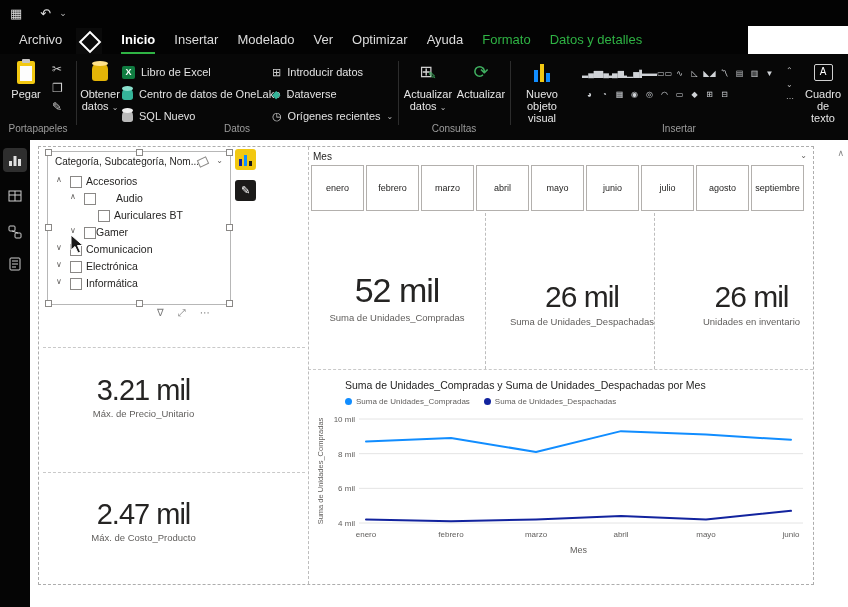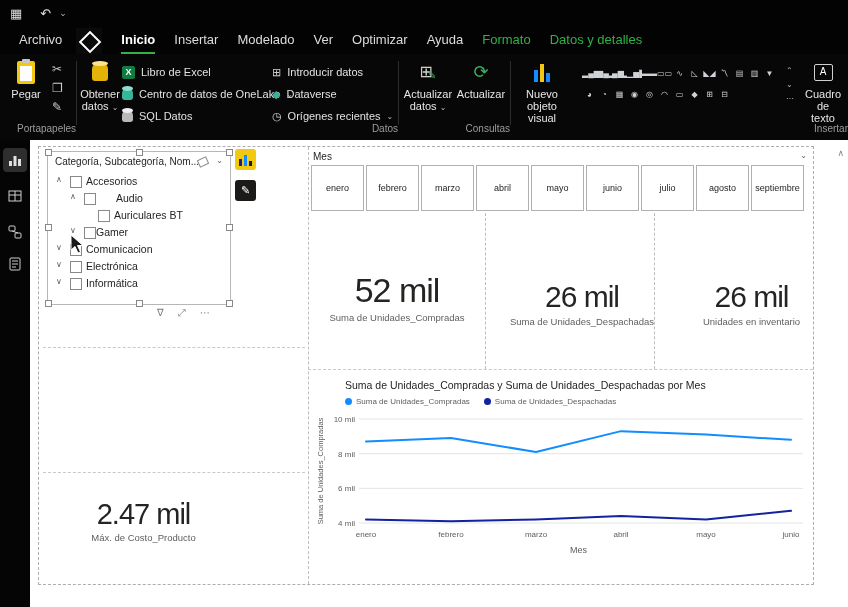--- a/index.html
+++ b/index.html
@@ -7,33 +7,33 @@
        font-family:"Liberation Sans",sans-serif;-webkit-font-smoothing:antialiased}
 
   
   .titlebar{position:absolute;left:0;top:0;width:848px;height:26px;background:#030303;color:#e8e8e8;
             display:flex;align-items:center;font-size:11.5px}
   .tb-icon{margin-left:10px;font-size:13px;color:#ddd}
   .tb-undo{margin-left:18px;font-size:13px;color:#ddd}
   .tb-title{margin-left:26px;color:#dcdcdc}
   .tb-chev{margin-left:8px;font-size:9px;color:#bbb}
 
-  .menubar{position:absolute;left:0;top:26px;width:848px;height:28px;background:#030303;
+  .menubar{position:absolute;left:0;top:26px;width:748px;height:28px;background:#030303;
            display:flex;align-items:flex-end;color:#dcdcdc}
   .mitem{font-size:13px;padding:0 0 7px 0;margin-left:19px;white-space:nowrap;cursor:default}
   .mitem.sel{color:#fff;font-weight:bold;border-bottom:2px solid #2fb344;padding-bottom:5px}
   .mitem.accent-text{color:#2fb344}
   .pbi-logo{width:26px;height:26px;background:#0a0a0a;margin-left:14px;position:relative;flex:0 0 auto}
   .pbi-logo .dmd{position:absolute;left:6px;top:6px;width:12px;height:12px;border:2.5px solid #fff;transform:rotate(45deg)}
 
   
   .ribbon{position:absolute;left:0;top:54px;width:848px;height:86px;background:#070707;border-bottom:1px solid #2a2a2a;color:#e6e6e6}
   .rgroup{position:absolute;top:0;height:86px}
   .rsep{position:absolute;top:7px;height:64px;width:1px;background:#2c2c2c}
-  .glabel{position:absolute;left:0;right:0;top:69px;text-align:right;font-size:10px;color:#9d9d9d}
+  .glabel{position:absolute;left:0;right:0;top:69px;text-align:center;font-size:10px;color:#9d9d9d}
   .rbig{position:absolute;top:5px;text-align:center;font-size:11px;line-height:12px;color:#e6e6e6;cursor:default}
   .ricon{height:26px;display:flex;align-items:center;justify-content:center;margin-bottom:3px}
   .chev{font-size:8px;color:#bdbdbd}
   .rrow{position:absolute;display:flex;align-items:center;gap:6px;height:16px;font-size:11px;white-space:nowrap;color:#e2e2e2}
   .minicol{position:absolute;display:flex;flex-direction:column;gap:5px;font-size:12px;color:#d0d0d0}
 
   .clip{width:18px;height:23px;background:#f2c811;border-radius:2px;position:relative}
   .clip i{position:absolute;left:3px;top:5px;width:12px;height:15px;background:#fdfdfd;display:block}
   .clip b{position:absolute;left:5px;top:-2px;width:8px;height:4px;background:#c8c6c4;border-radius:1px;display:block}
 
@@ -180,21 +180,21 @@
       <span class="cyl cyl-sm c-teal">
           <span class="top"></span>
         </span>
       <span>Centro de datos de OneLake</span>
       <span class="chev">⌄</span>
     </div>
     <div class="rrow" style="left:46px;top:54px">
       <span class="cyl cyl-sm c-gray">
           <span class="top"></span>
         </span>
-      <span>SQL Datos</span>
+      <span>SQL Nuevo</span>
     </div>
     <div class="rrow" style="left:196px;top:10px">
       <span class="glyph">⊞</span>
       <span>Introducir datos</span>
     </div>
     <div class="rrow" style="left:196px;top:32px">
       <span style="color:#35b59a">◆</span>
       <span>Dataverse</span>
     </div>
     <div class="rrow" style="left:196px;top:54px">
@@ -418,20 +418,24 @@
       <div class="cardnum" style="font-size:34px">52 mil</div>
       <div class="cardlab">Suma de Unidades_Compradas</div>
     </div>
     <div class="card" style="left:448px;top:134px;width:190px">
       <div class="cardnum" style="font-size:30px">26 mil</div>
       <div class="cardlab">Suma de Unidades_Despachadas</div>
     </div>
     <div class="card" style="left:620px;top:134px;width:185px">
       <div class="cardnum" style="font-size:30px">26 mil</div>
       <div class="cardlab">Unidades en inventario</div>
+    </div>
+    <div class="card" style="left:22px;top:228px;width:165px">
+      <div class="cardnum" style="font-size:29px">3.21 mil</div>
+      <div class="cardlab">Máx. de Precio_Unitario</div>
     </div>
     <div class="card" style="left:22px;top:352px;width:165px">
       <div class="cardnum" style="font-size:29px">2.47 mil</div>
       <div class="cardlab">Máx. de Costo_Producto</div>
     </div>
 
     <div class="chart">
       <div class="ctitle">Suma de Unidades_Compradas y Suma de Unidades_Despachadas por Mes</div>
       <div class="legend">
         <span>

